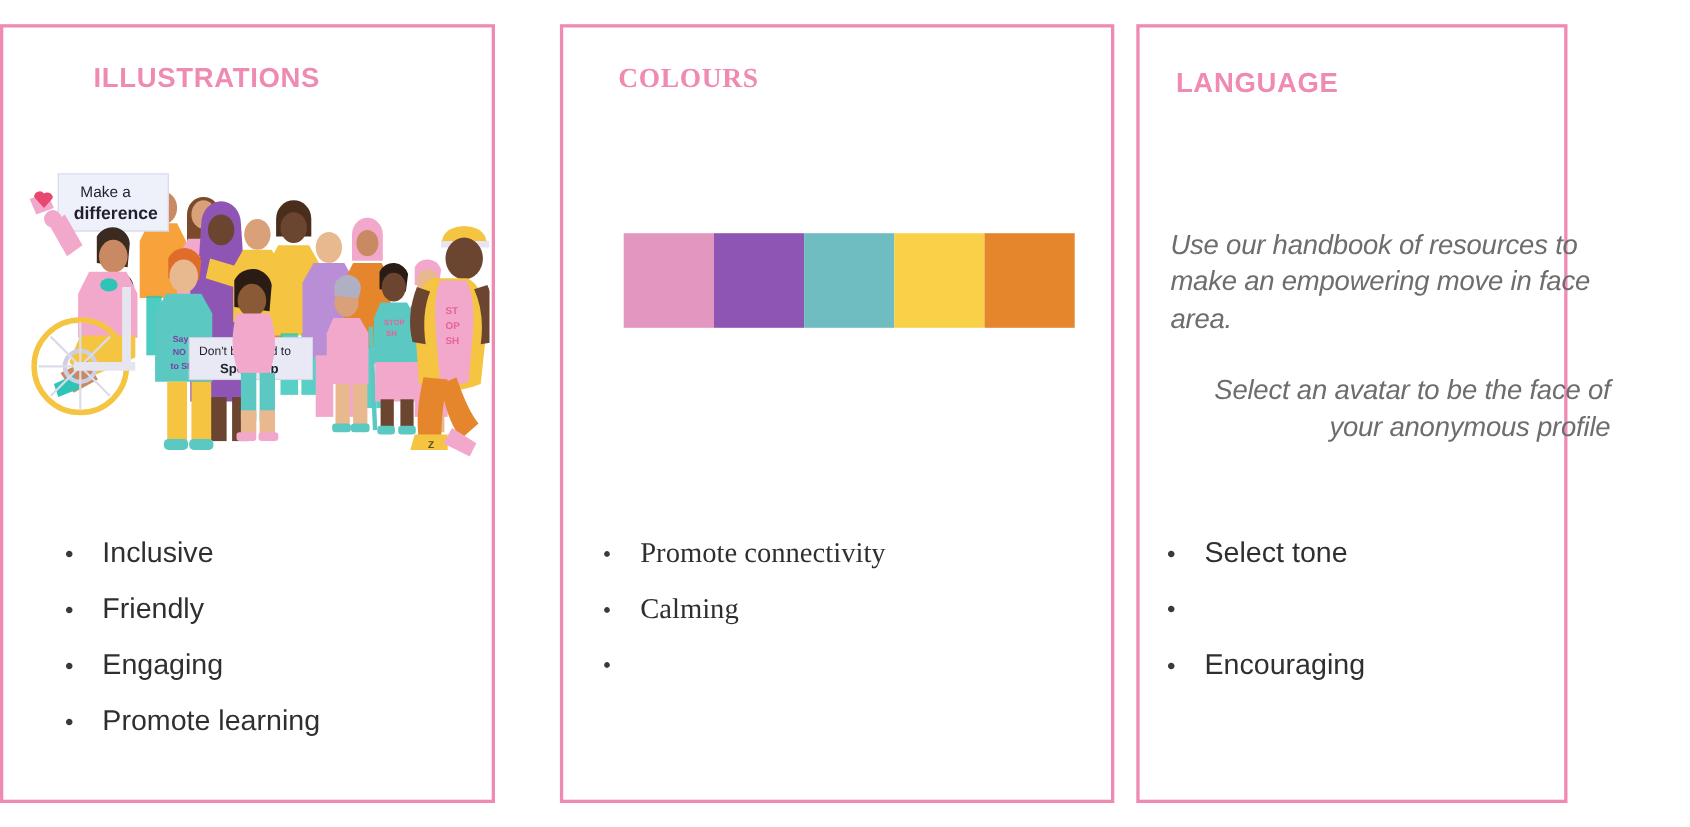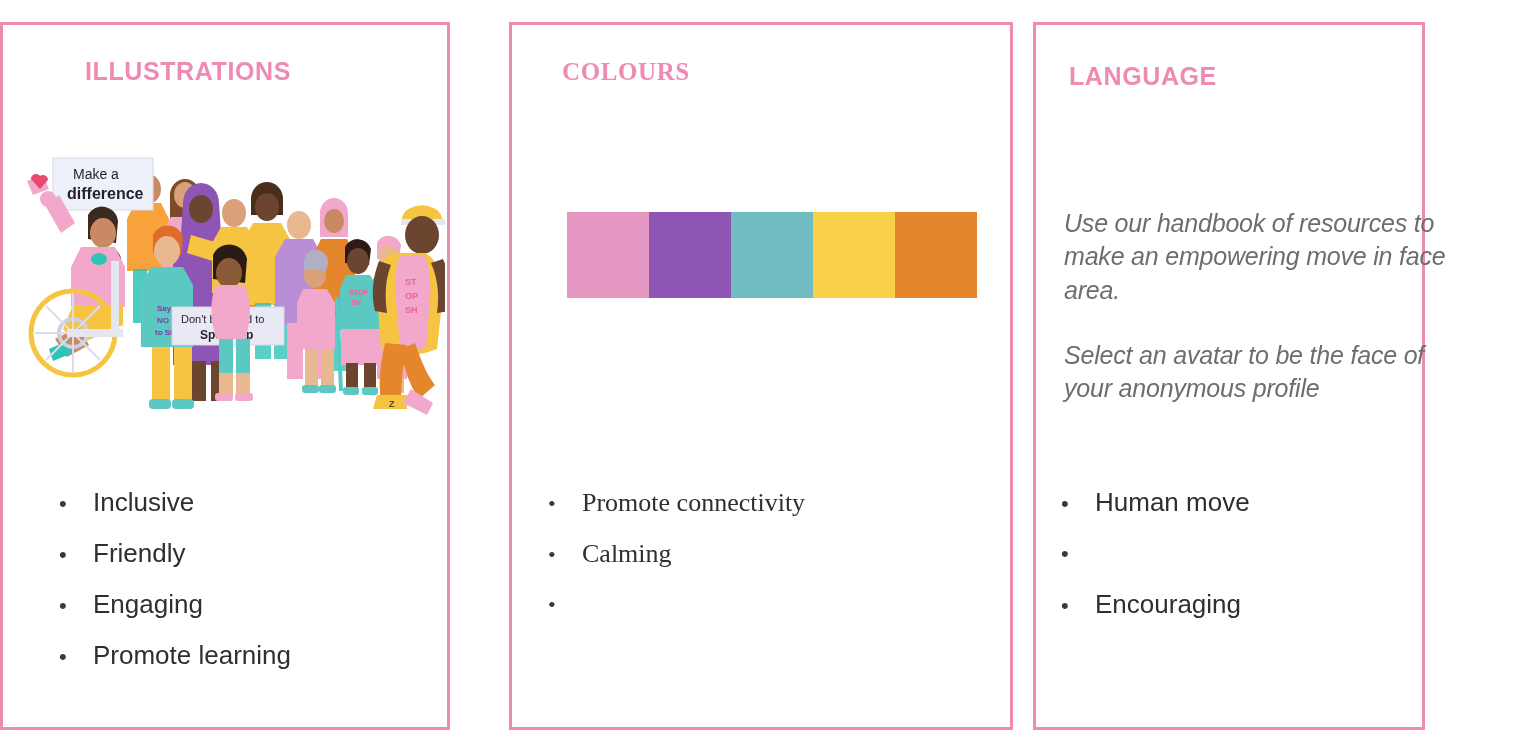--- a/index.html
+++ b/index.html
@@ -77,21 +77,21 @@
     width: 400px;
   }
   .lang-para {
     font-size: 25px;
     font-style: italic;
     line-height: 1.33;
     color: #6d6d6d;
     margin: 0 0 32px 0;
     letter-spacing: -0.2px;
   }
-  .lang-para:last-child { margin-bottom: 0; }
+  .lang-para:last-child { margin-bottom: 0; text-align: right; }
 
   
   .bullets {
     position: absolute;
     margin: 0;
     padding: 0;
     list-style: none;
   }
   .panel-1 .bullets { left: 56px; top: 452px; }
   .panel-2 .bullets { left: 36px; top: 452px; }
@@ -358,21 +358,21 @@
     <div class="panel-title">LANGUAGE</div>
 
     <div class="lang-copy">
       <p class="lang-para">Use our handbook of resources to make an empowering move in face area.</p>
       <p class="lang-para">Select an avatar to be the face of your anonymous profile</p>
     </div>
 
     <ul class="bullets">
       <li>
         <span class="bullet-dot">•</span>
-        <span class="bullet-label">Human move</span>
+        <span class="bullet-label">Select tone</span>
       </li>
       <li>
         <span class="bullet-dot">•</span>
       </li>
       <li>
         <span class="bullet-dot">•</span>
         <span class="bullet-label">Encouraging</span>
       </li>
     </ul>
   </section>

